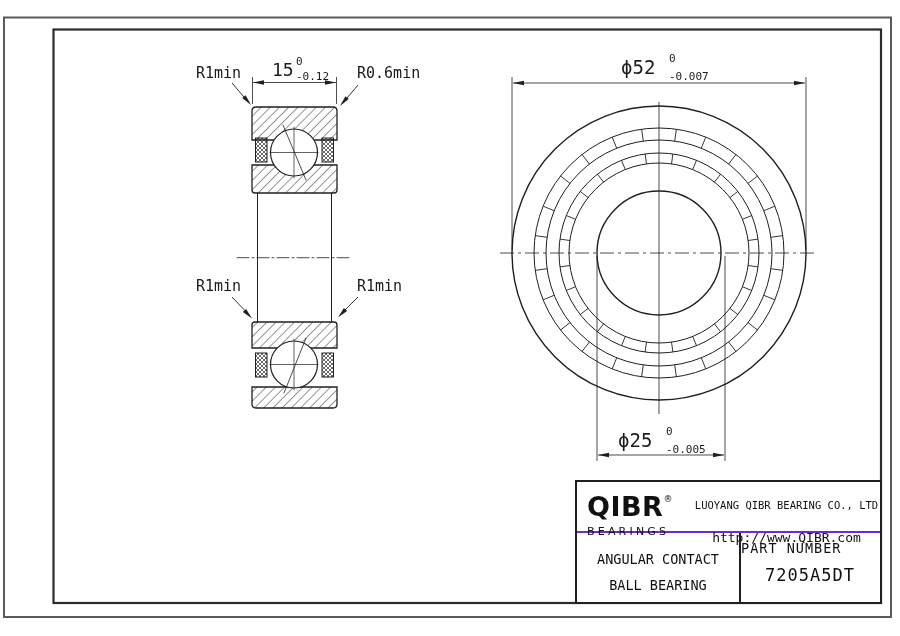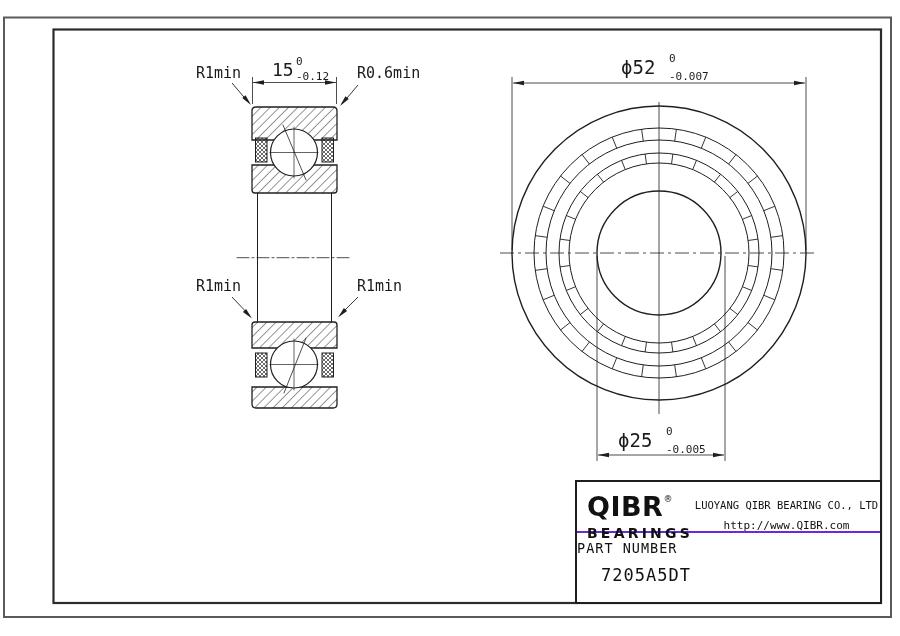--- a/index.html
+++ b/index.html
@@ -12,25 +12,25 @@
   .r-label{font-size:15px;}
   
   .title-block{position:absolute;left:575px;top:480px;width:307px;height:124px;
     border:2px solid #1f1f1f;box-sizing:border-box;background:#fff;}
   .tb-top{height:49px;border-bottom:2px solid #6d28d9;display:flex;}
   .tb-logo{width:116px;padding:4px 0 0 10px;box-sizing:border-box;}
   .logo-line{line-height:26px;white-space:nowrap;}
   .logo-text{font-family:"DejaVu Sans","Liberation Sans",sans-serif;font-weight:900;
     font-size:27px;letter-spacing:0.5px;}
   .logo-reg{font-family:"DejaVu Sans",sans-serif;font-size:9px;vertical-align:14px;}
-  .logo-sub{font-family:"DejaVu Sans","Liberation Sans",sans-serif;font-weight:700;
-    font-size:14px;letter-spacing:3.2px;margin-top:1px;}
+  .logo-sub{font-family:"DejaVu Sans","Liberation Sans",sans-serif;font-weight:400;
+    font-size:11px;letter-spacing:3.2px;margin-top:1px;}
   .tb-company{flex:1;text-align:center;padding-top:16px;}
   .company-name{font-size:10.5px;line-height:15px;white-space:nowrap;}
-  .company-url{font-size:11px;line-height:15px;margin-top:5px;white-space:nowrap;}
+  .company-url{font-size:13px;line-height:15px;margin-top:17px;white-space:nowrap;}
   .tb-bottom{height:71px;display:flex;}
   .tb-product{width:164px;border-right:2px solid #1f1f1f;box-sizing:border-box;
     text-align:center;font-size:13.5px;padding-top:13px;line-height:26px;}
   .tb-part{flex:1;text-align:left;padding-top:7px;}
   .part-label{font-size:13.5px;letter-spacing:1px;}
   .part-number{font-size:17px;margin-top:9px;letter-spacing:1px;margin-left:24px;}
 </style>
 </head>
 <body>
 
@@ -202,20 +202,24 @@
         <span class="logo-text">QIBR</span><span class="logo-reg">®</span>
       </div>
       <div class="logo-sub">BEARINGS</div>
     </div>
     <div class="tb-company">
       <div class="company-name">LUOYANG QIBR BEARING CO., LTD</div>
       <div class="company-url">http://www.QIBR.com</div>
     </div>
   </div>
   <div class="tb-bottom">
+    <div class="tb-product">
+      <div>ANGULAR CONTACT</div>
+      <div>BALL BEARING</div>
+    </div>
     <div class="tb-part">
       <div class="part-label">PART NUMBER</div>
       <div class="part-number">7205A5DT</div>
     </div>
   </div>
 </div>
 
 </div>
 
 </body></html>

